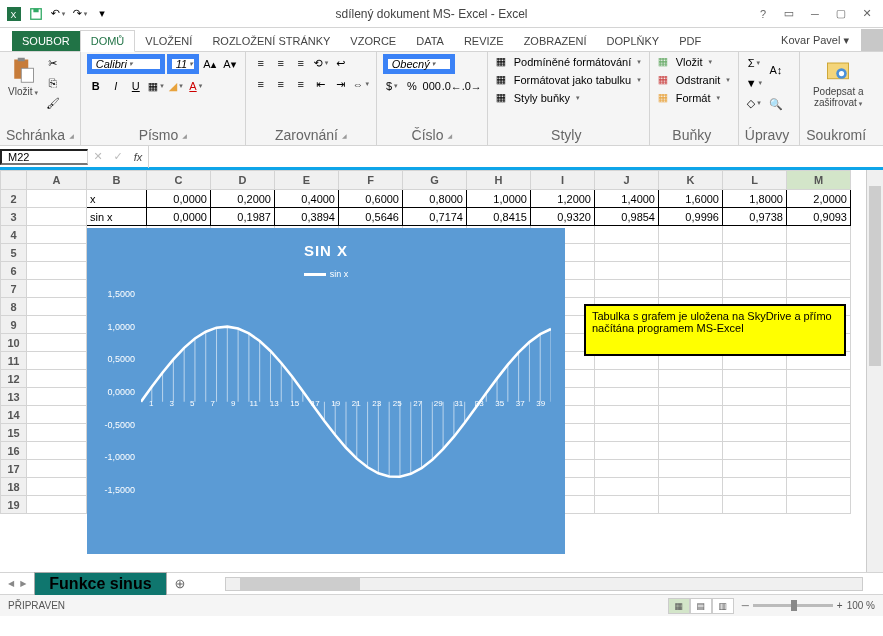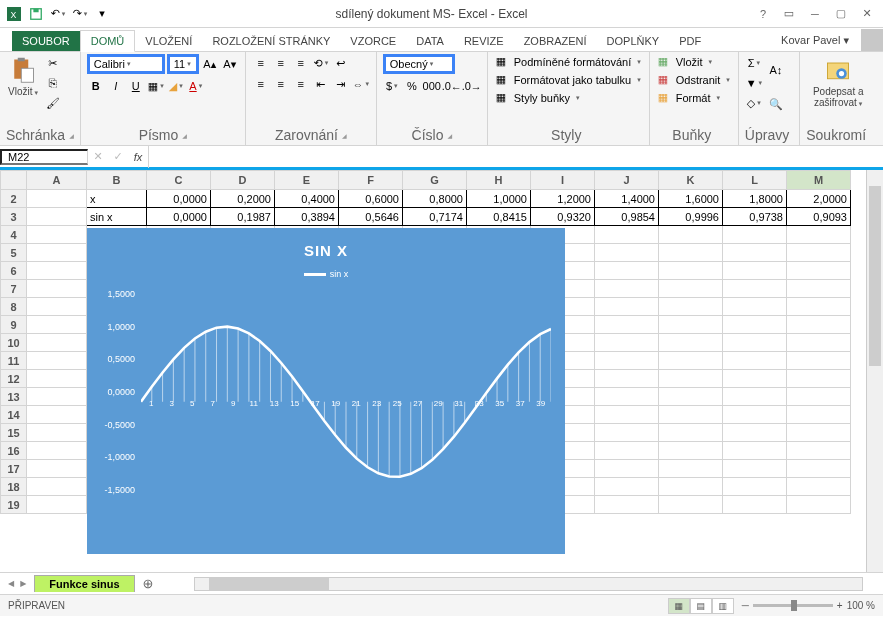--- a/index.html
+++ b/index.html
@@ -29,21 +29,21 @@
 .rgroup-label { font-size: 14px; color: #666; text-align: center; padding: 2px 0; display: flex; justify-content: center; align-items: center; gap: 4px; }
 .rgroup-label::after { content: '◢'; font-size: 6px; color: #999; }
 .rgroup-label.nolaunch::after { content: ''; }
 .vbtn { display: flex; flex-direction: column; align-items: center; gap: 2px; padding: 2px; cursor: pointer; }
 .vbtn-icon { width: 28px; height: 28px; }
 .vbtn-label { font-size: 10px; color: #444; text-align: center; }
 .col { display: flex; flex-direction: column; gap: 2px; }
 .row { display: flex; gap: 2px; align-items: center; }
 .small-btn { width: 18px; height: 18px; display: flex; align-items: center; justify-content: center; cursor: pointer; font-size: 11px; }
 .dd::after { content: '▾'; font-size: 7px; color: #666; margin-left: 2px; }
-.combo { background: #fff; border: 3px solid #3b82f6; height: 20px; padding: 0 4px; font-size: 11px; display: flex; align-items: center; }
+.combo { background: #fff; border: 5px solid #3b82f6; height: 20px; padding: 0 4px; font-size: 11px; display: flex; align-items: center; font-style: italic; }
 .combo.font { width: 78px; }
 .combo.size { width: 32px; }
 .menu-item { display: flex; align-items: center; gap: 4px; padding: 1px 2px; cursor: pointer; font-size: 11px; }
 .menu-icon { width: 14px; height: 14px; }
 
 
 .fbar { height: 24px; border-bottom: 3px solid #0ea5e9; display: flex; align-items: center; }
 .namebox { width: 88px; border-right: 1px solid #d4d4d4; padding: 0 6px; font-size: 11px; background: #fff; }
 .fbar-btns { display: flex; border-right: 1px solid #d4d4d4; }
 .fbar-btn { width: 20px; height: 22px; display: flex; align-items: center; justify-content: center; cursor: pointer; color: #bbb; }
@@ -70,21 +70,21 @@
 .xlabels { position: absolute; left: 0; right: 0; top: 110px; display: flex; font-size: 8px; }
 .xlabels span { flex: 1; text-align: center; }
 .sine { position: absolute; inset: 0; }
 
 
 .note { position: absolute; top: 134px; left: 584px; width: 262px; height: 52px; background: #ffff00; border: 2px solid #000; padding: 4px 6px; font-size: 11px; }
 
 
 .sheettabs { height: 22px; border-top: 1px solid #d4d4d4; display: flex; align-items: center; }
 .sheet-nav { display: flex; gap: 6px; padding: 0 8px; color: #888; font-size: 8px; }
-.sheet-tab { background: #bef264; border: 1px solid #aaa; border-bottom: none; padding: 2px 14px; font-size: 11px; font-weight: bold; cursor: pointer; }
+.sheet-tab { background: #0f766e; border: 1px solid #aaa; border-bottom: none; padding: 2px 14px; font-size: 16px; font-weight: bold; cursor: pointer; }
 .sheet-add { margin-left: 8px; font-size: 13px; color: #666; cursor: pointer; }
 .hscroll { flex: 1; margin: 0 20px 0 40px; height: 14px; background: #f0f0f0; border: 1px solid #ccc; position: relative; }
 .hscroll-thumb { position: absolute; left: 14px; top: 0; bottom: 0; width: 120px; background: #cdcdcd; }
 
 
 .statusbar { height: 22px; background: #f5f5f5; border-top: 1px solid #d4d4d4; display: flex; align-items: center; padding: 0 8px; font-size: 10px; color: #555; }
 .statusbar .spacer { flex: 1; }
 .view-btns { display: flex; gap: 0; margin-right: 8px; }
 .view-btn { width: 22px; height: 16px; border: 1px solid #ccc; background: #fff; cursor: pointer; display: flex; align-items:center; justify-content:center; font-size:9px; }
 .view-btn.active { background: #d3e5c9; }
@@ -676,20 +676,21 @@
           <span>29</span>
           <span>31</span>
           <span>33</span>
           <span>35</span>
           <span>37</span>
           <span>39</span>
         </div>
     </div>
   </div>
 
+  <div class="note">Tabulka s grafem je uložena na SkyDrive a přímo načítána programem MS-Excel</div>
 
   <div class="vscroll">
       <div class="vscroll-thumb"></div>
     </div>
 </div>
 
 <div class="sheettabs">
   <div class="sheet-nav">
       <span>◀</span>
       <span>▶</span>

